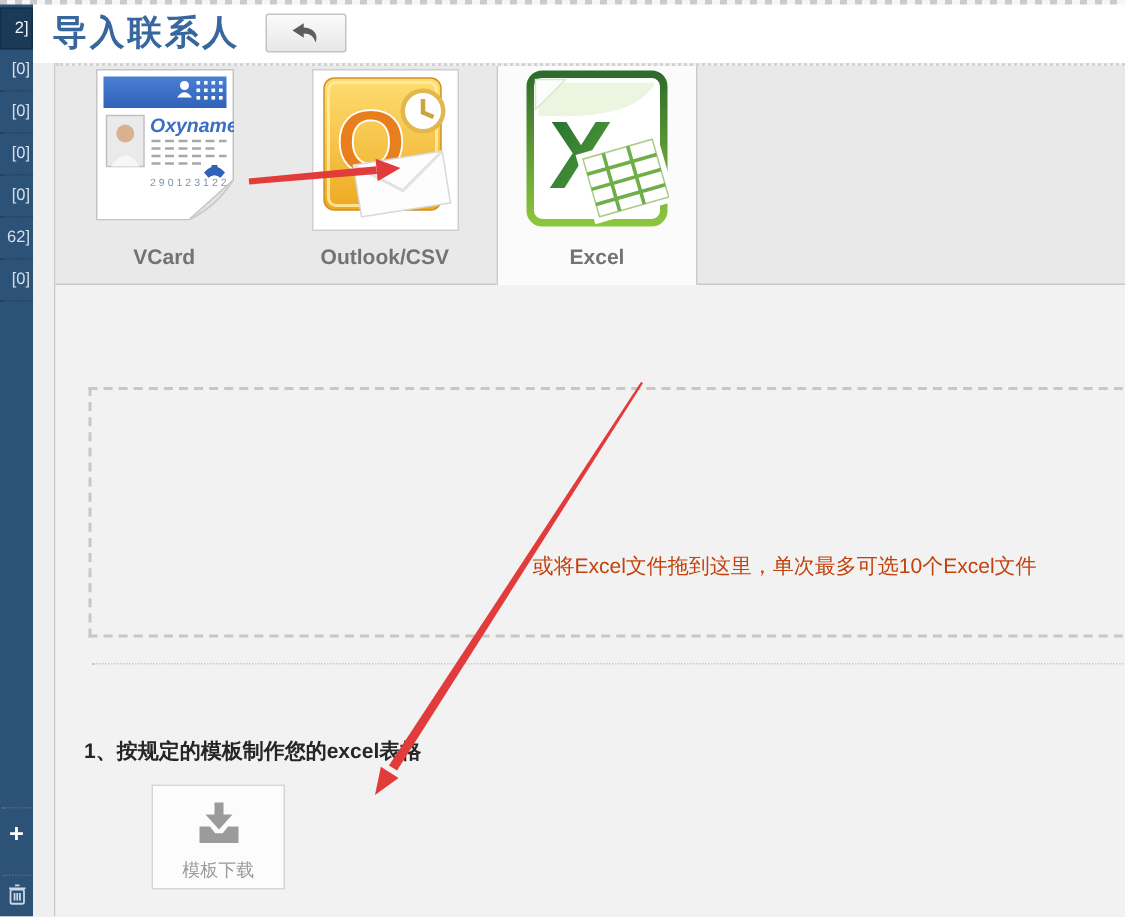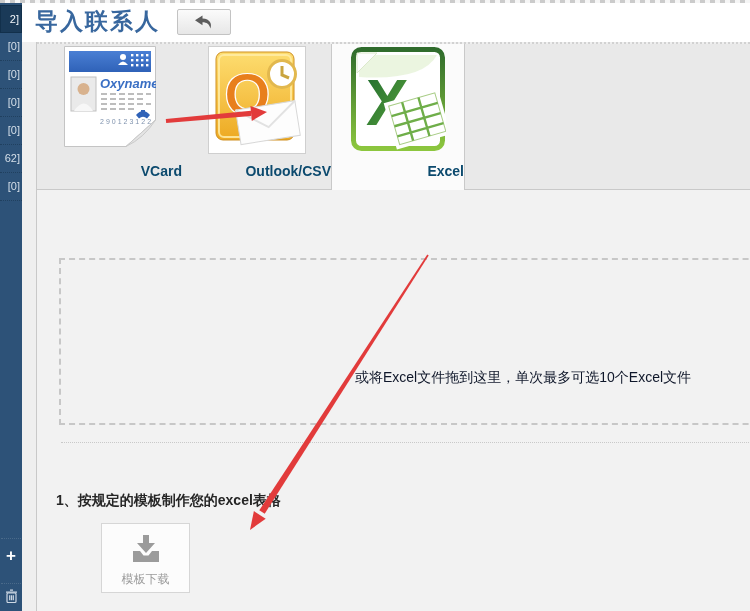--- a/index.html
+++ b/index.html
@@ -36,30 +36,30 @@
     border-left:1px solid #c9c9c9;}
   .tabbar{position:relative;height:148px;display:flex;border-top:2px dotted #d2d2d2;box-sizing:border-box;}
   .tab{position:relative;box-sizing:border-box;height:146px;background:#e9e9e9;
     border-bottom:1px solid #c9c9c9;cursor:pointer;}
   .tab.t1{width:145px}
   .tab.t2{width:149px}
   .tab.sel{width:134px;background:#fbfbfb;border-left:1px solid #c9c9c9;border-right:1px solid #c9c9c9;border-bottom:none;padding-left:19px;}
   .tab-filler{flex:1;background:#e9e9e9;border-bottom:1px solid #c9c9c9;}
   .tab-icon{position:absolute;top:2px;left:50%;transform:translateX(-50%);}
   .icon-card{background:#fff;border:1px solid #cfcfcf;}
-  .tab-label{position:absolute;top:119px;left:0;width:100%;text-align:right;
-    font-size:14px;font-weight:bold;color:#0c4a6e;}
+  .tab-label{position:absolute;top:119px;left:0;width:100%;text-align:center;
+    font-size:14px;font-weight:bold;color:#737373;}
 
   
   .panel{position:relative;height:421px;background:#f2f2f2;}
   .select-btn{position:absolute;left:24px;top:29px;width:126px;height:29px;border:none;border-radius:3px;
     background:#1bade8;color:#ffffff;font-size:13px;font-family:inherit;cursor:pointer;}
   .dropzone{position:absolute;left:22px;top:68px;width:770px;height:167px;box-sizing:border-box;
     border:2px dashed #c7c7c7;}
-  .drop-hint{position:absolute;left:318px;top:135px;font-size:14px;color:#0f172a;margin-top:44px;}
+  .drop-hint{position:absolute;left:318px;top:135px;font-size:14px;color:#c2410c;margin-top:44px;}
   .sep-dotted{position:absolute;left:24px;top:252px;width:688px;border-top:1px dotted #c9c9c9;}
   .guide-title{position:absolute;left:22px;top:274px;font-size:14px;font-weight:bold;color:#4a7ab5;}
   .step-text{position:absolute;left:19px;top:302px;font-size:14px;font-weight:bold;color:#262626;}
   .dl-btn{position:absolute;left:64px;top:333px;width:89px;height:70px;box-sizing:border-box;
     background:#fcfcfc;border:1px solid #d6d6d6;text-align:center;cursor:pointer;}
   .dl-btn svg{margin-top:9px;}
   .dl-label{font-size:12px;color:#9a9a9a;margin-top:3px;}
 
   
   .arrows{position:absolute;left:0;top:0;width:750px;height:611px;z-index:55;pointer-events:none;}

